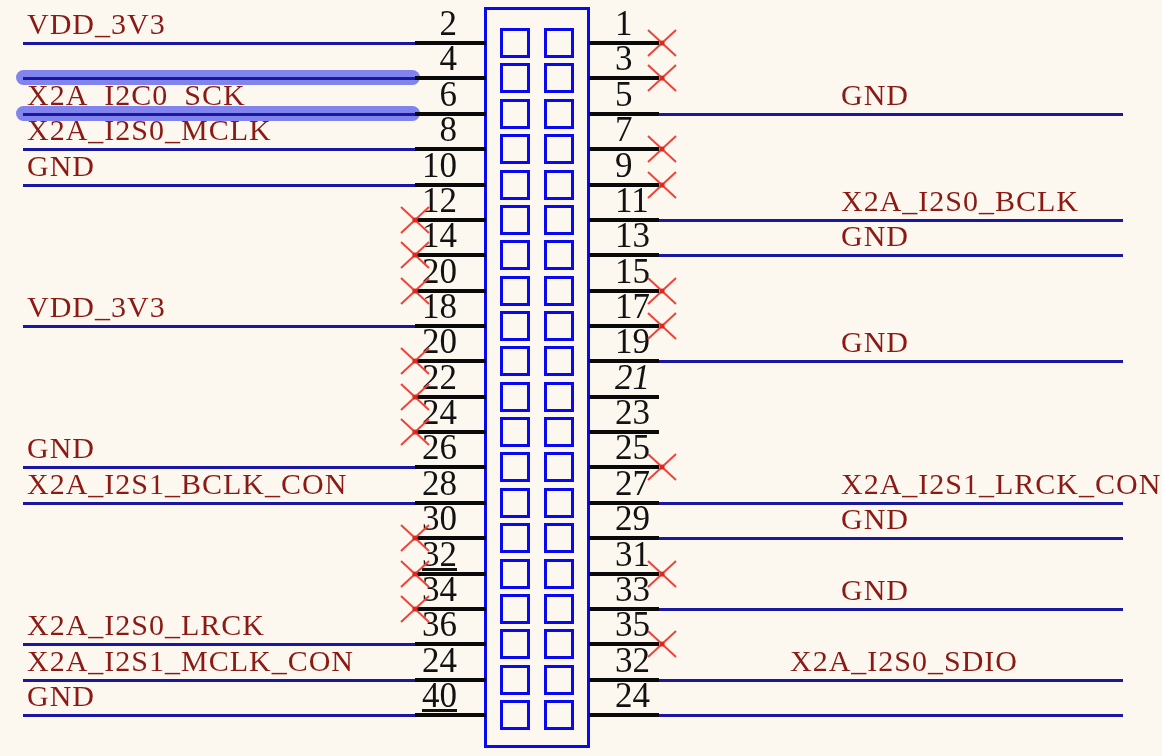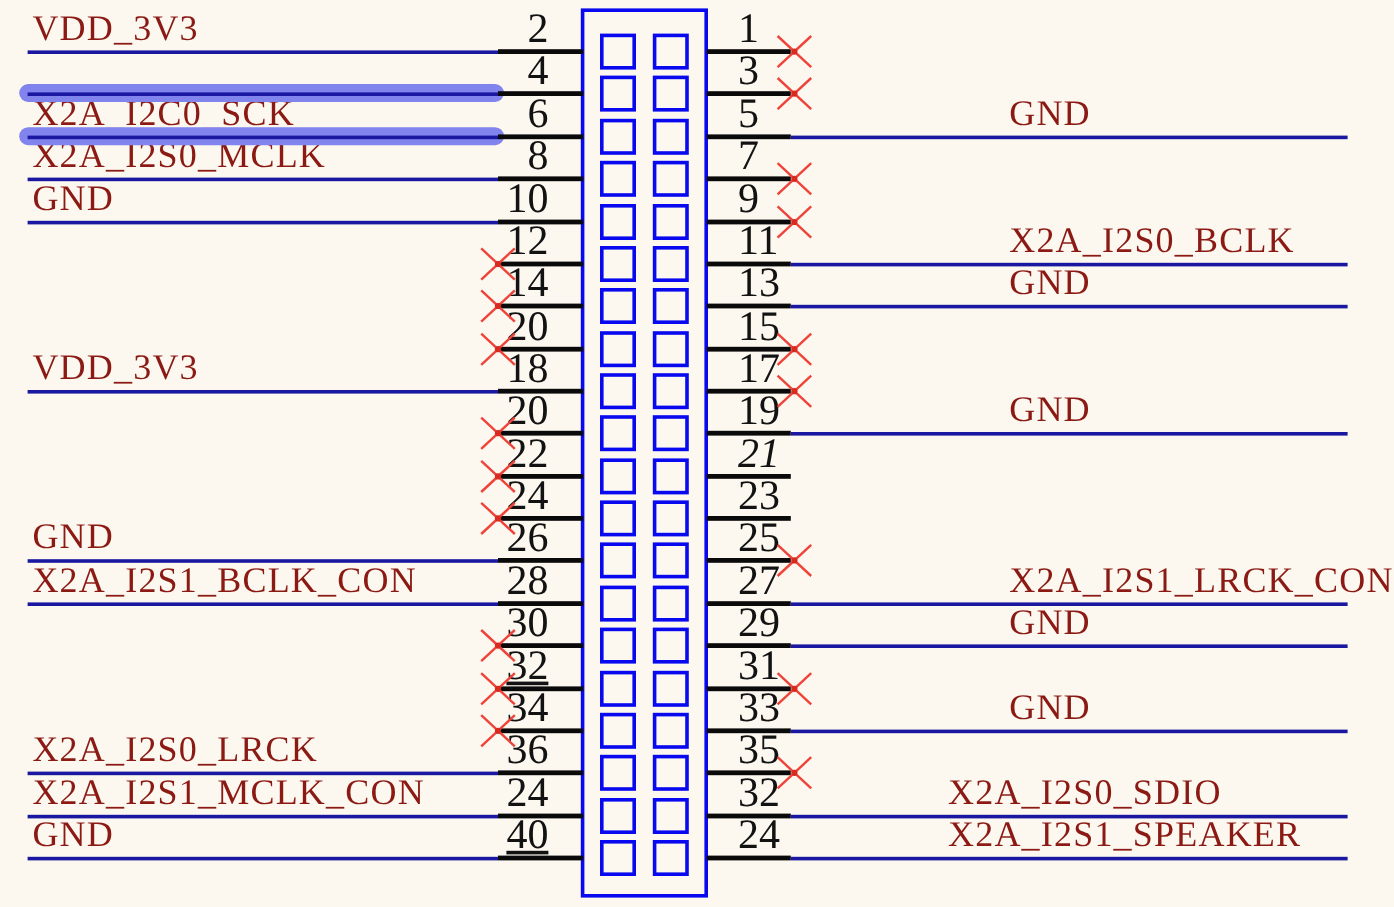--- a/index.html
+++ b/index.html
@@ -279,14 +279,13 @@
         <line x1="30" y1="2" x2="2" y2="28" stroke="#EF4238" stroke-width="2"></line>
         <circle cx="16" cy="15" r="2.6" fill="#D92A20"></circle>
       </svg></div>
     <div class="stub" style="left: 589px; top: 677.7px; width: 70px;"></div>
     <div class="pin-num" style="left: 615px; top: 643.7px;">32</div>
     <div class="wire" style="left: 659px; top: 678.7px; width: 464px;"></div>
     <div class="net-label" style="left: 790px; top: 645.7px;">X2A_I2S0_SDIO</div>
     <div class="stub" style="left: 589px; top: 713px; width: 70px;"></div>
     <div class="pin-num" style="left: 615px; top: 679px;">24</div>
     <div class="wire" style="left: 659px; top: 714px; width: 464px;"></div>
-    <div class="net-label" style="left: 790px; top: 681px;">X2A_I2S1_SPEAKER</div>
   </div>
 
 </body></html>

